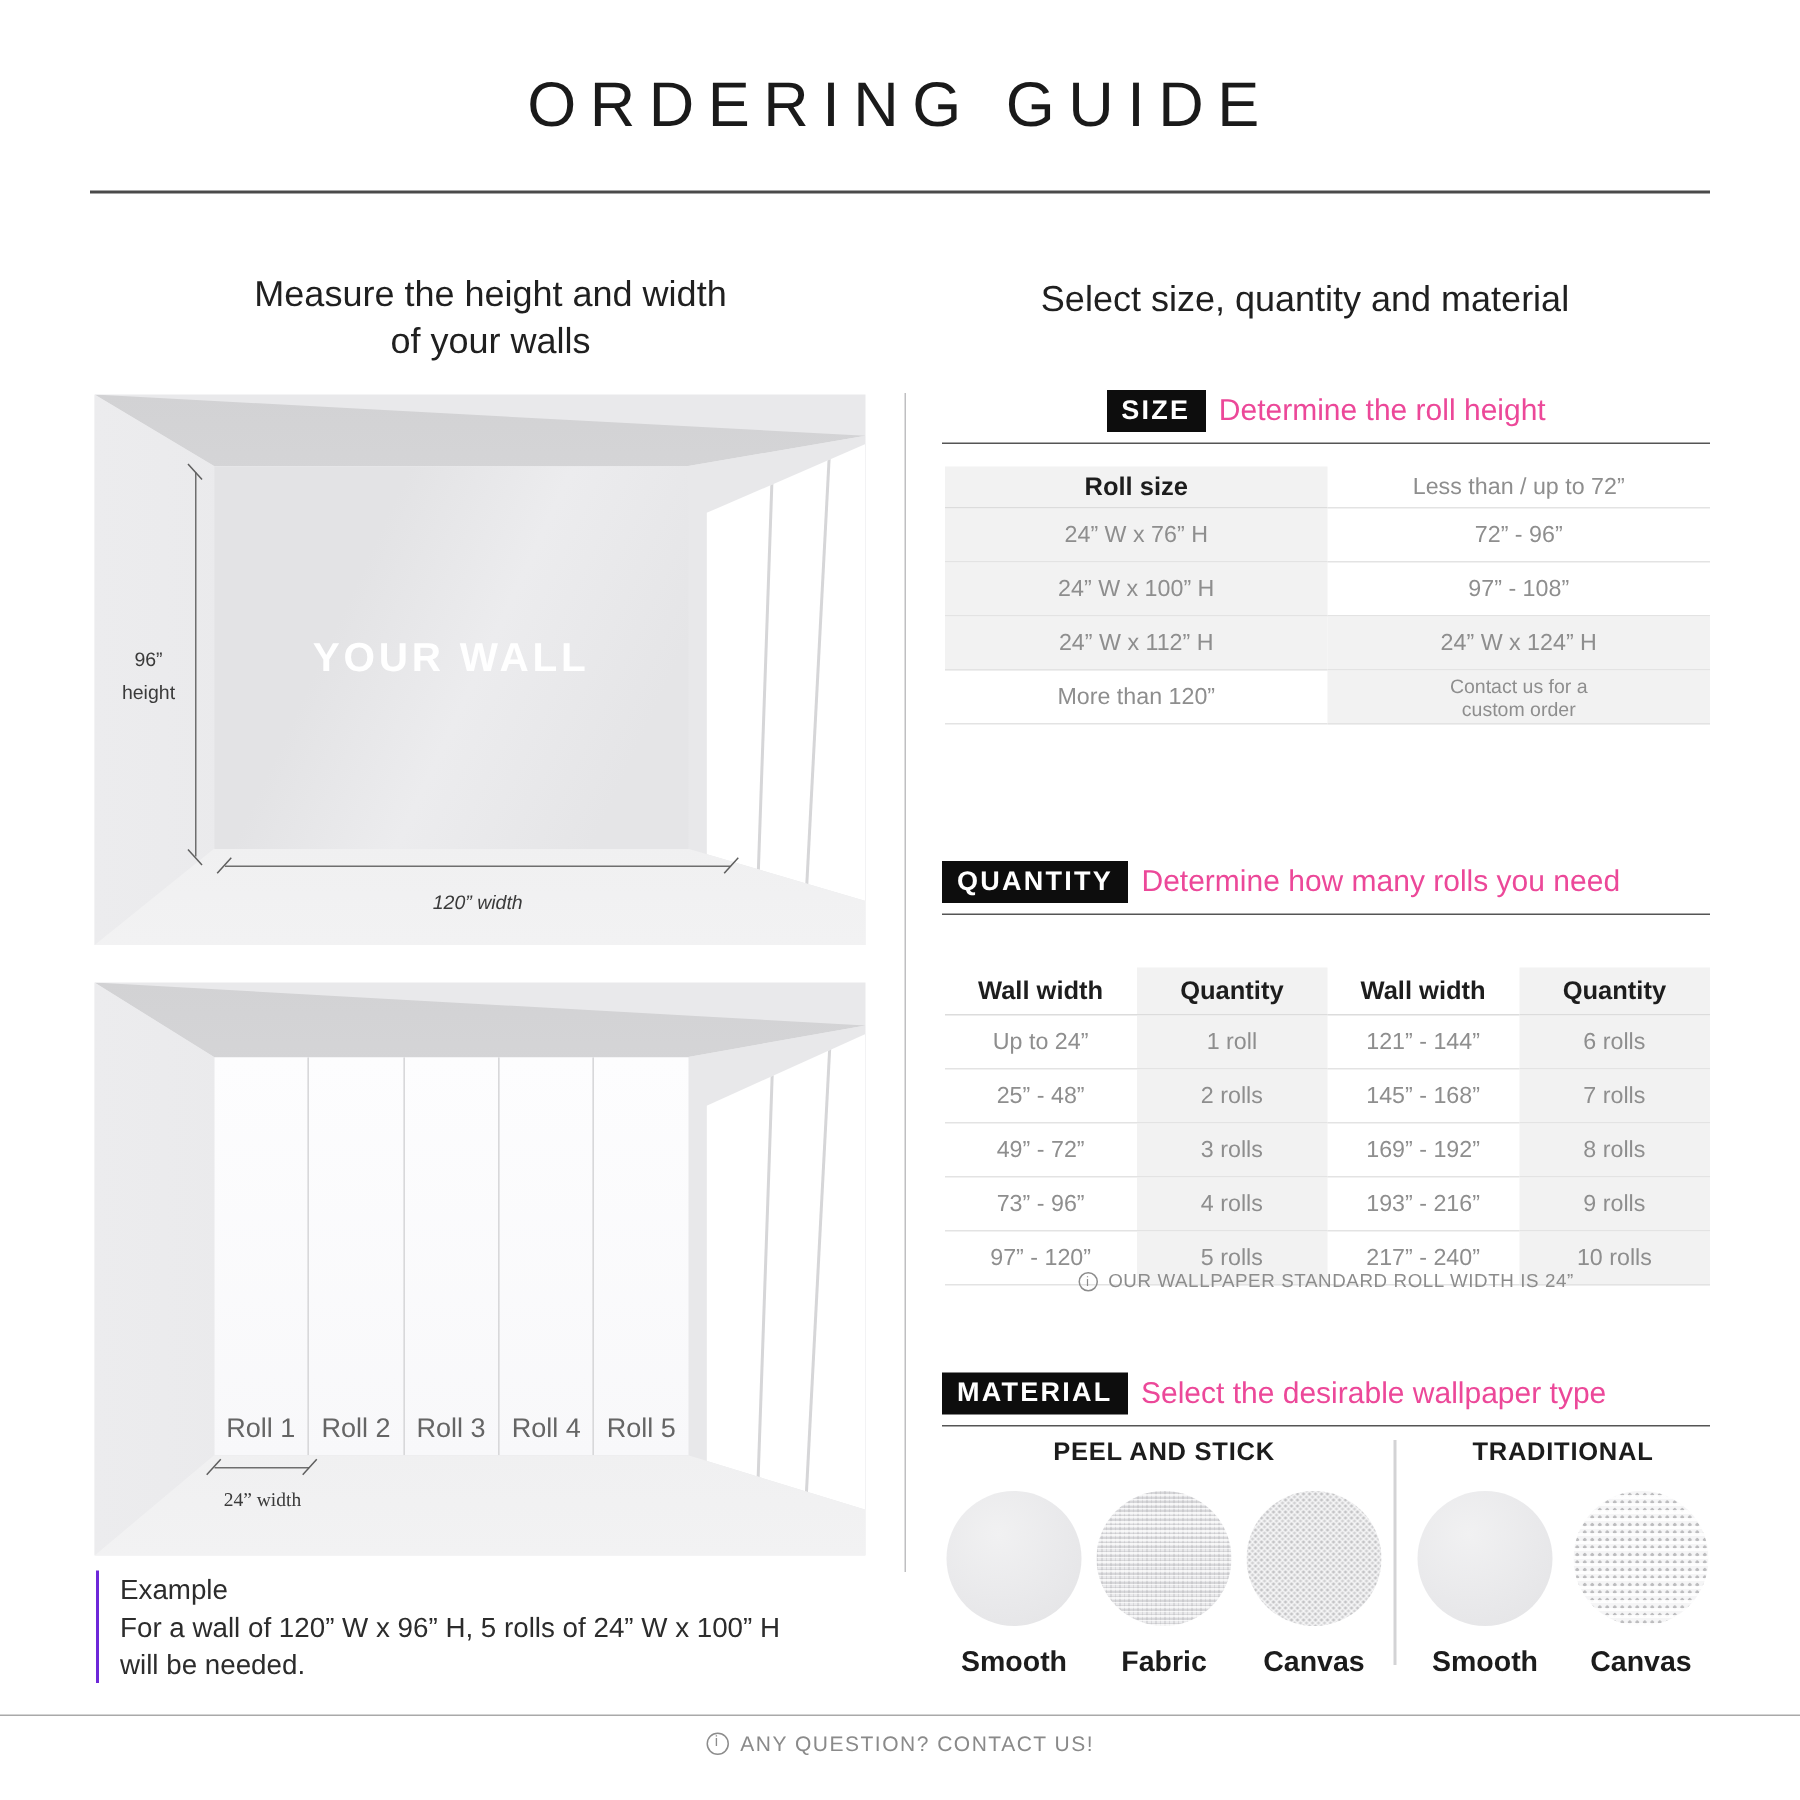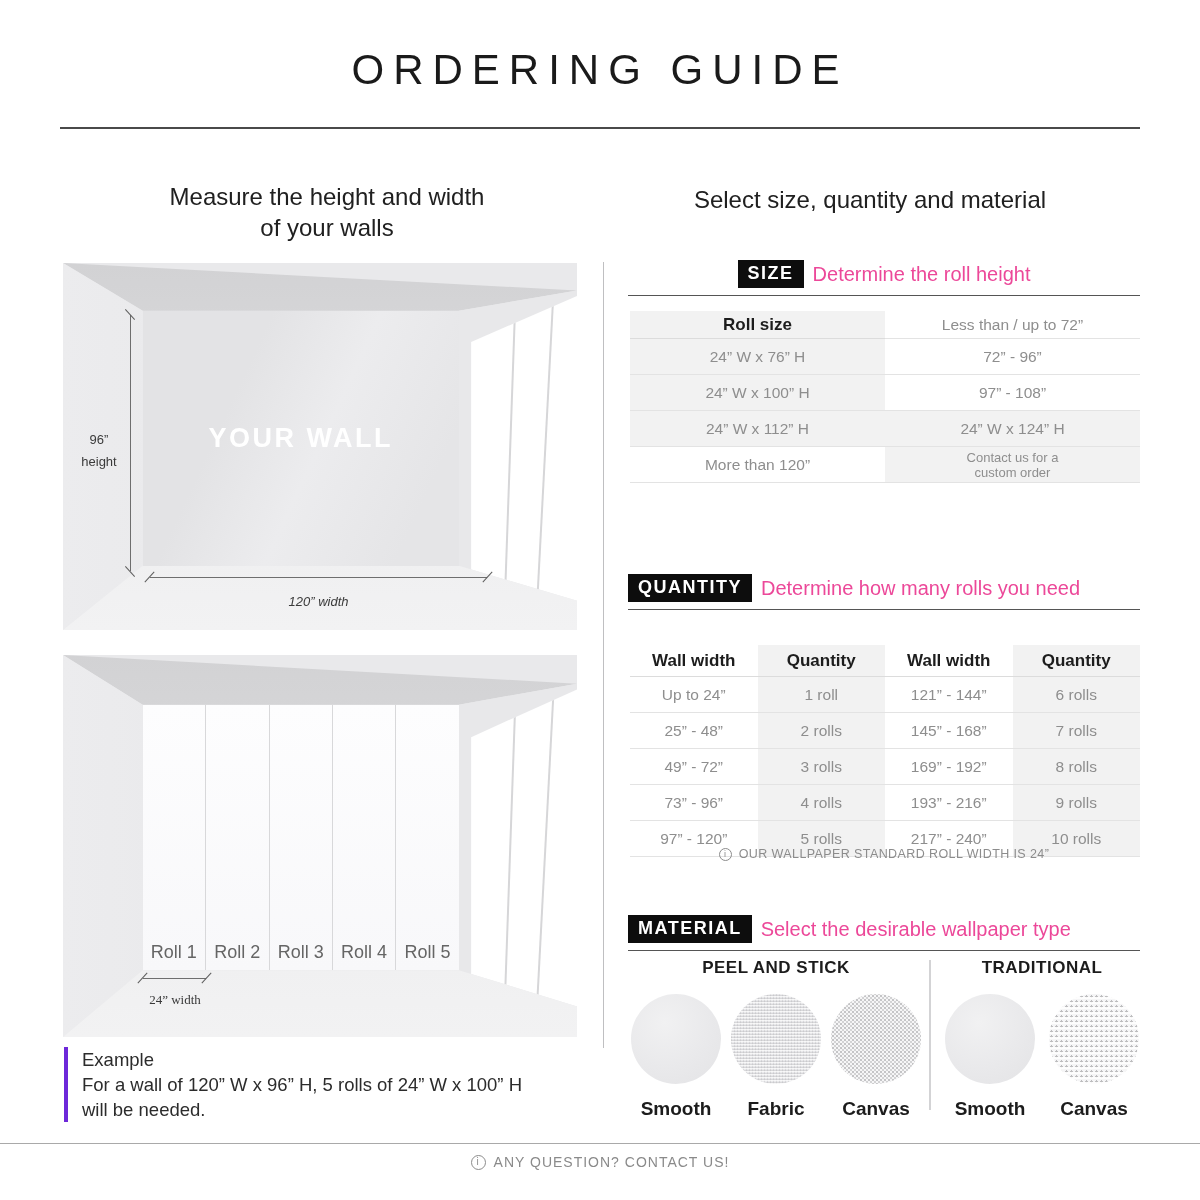--- a/index.html
+++ b/index.html
@@ -66,21 +66,21 @@
   .room1 .dim-h { left:87px; top:314px; width:337px; }
   .room2 .dim-h { left:80px; top:323px; width:63px; }
   .dim-label { position:absolute; color:#3a3a3a; font-size:13px; line-height:22px;
     text-align:center; white-space:pre-line; }
   .height-label { left:4px; top:166px; width:64px; }
   .width-label-1 { left:87px; top:328px; width:337px;font-style:italic; }
   .width-label-2 { left:48px; top:334px; width:128px;font-family:Liberation Serif, serif; }
 
   
   .example { position:absolute; left:64px; top:1047px; width:480px;
-    border-left:4px solid #6d28d9; padding-left:14px;
+    border-left:2px solid #6d28d9; padding-left:14px;
     font-size:18.5px; line-height:25px; color:#2c2c2c; }
 
   
   .sec-header { position:absolute; left:628px; width:512px; border-bottom:1.5px solid #555;
     padding-bottom:7px; display:flex; align-items:center; }
   .sec-header.size { top:260px;justify-content:center; }
   .sec-header.quantity { top:574px; }
   .sec-header.material { top:915px; }
   .black-label { background:#0d0d0d; color:#fff; font-size:18px; font-weight:600;
     letter-spacing:1.5px; padding:3px 10px 4px; }

